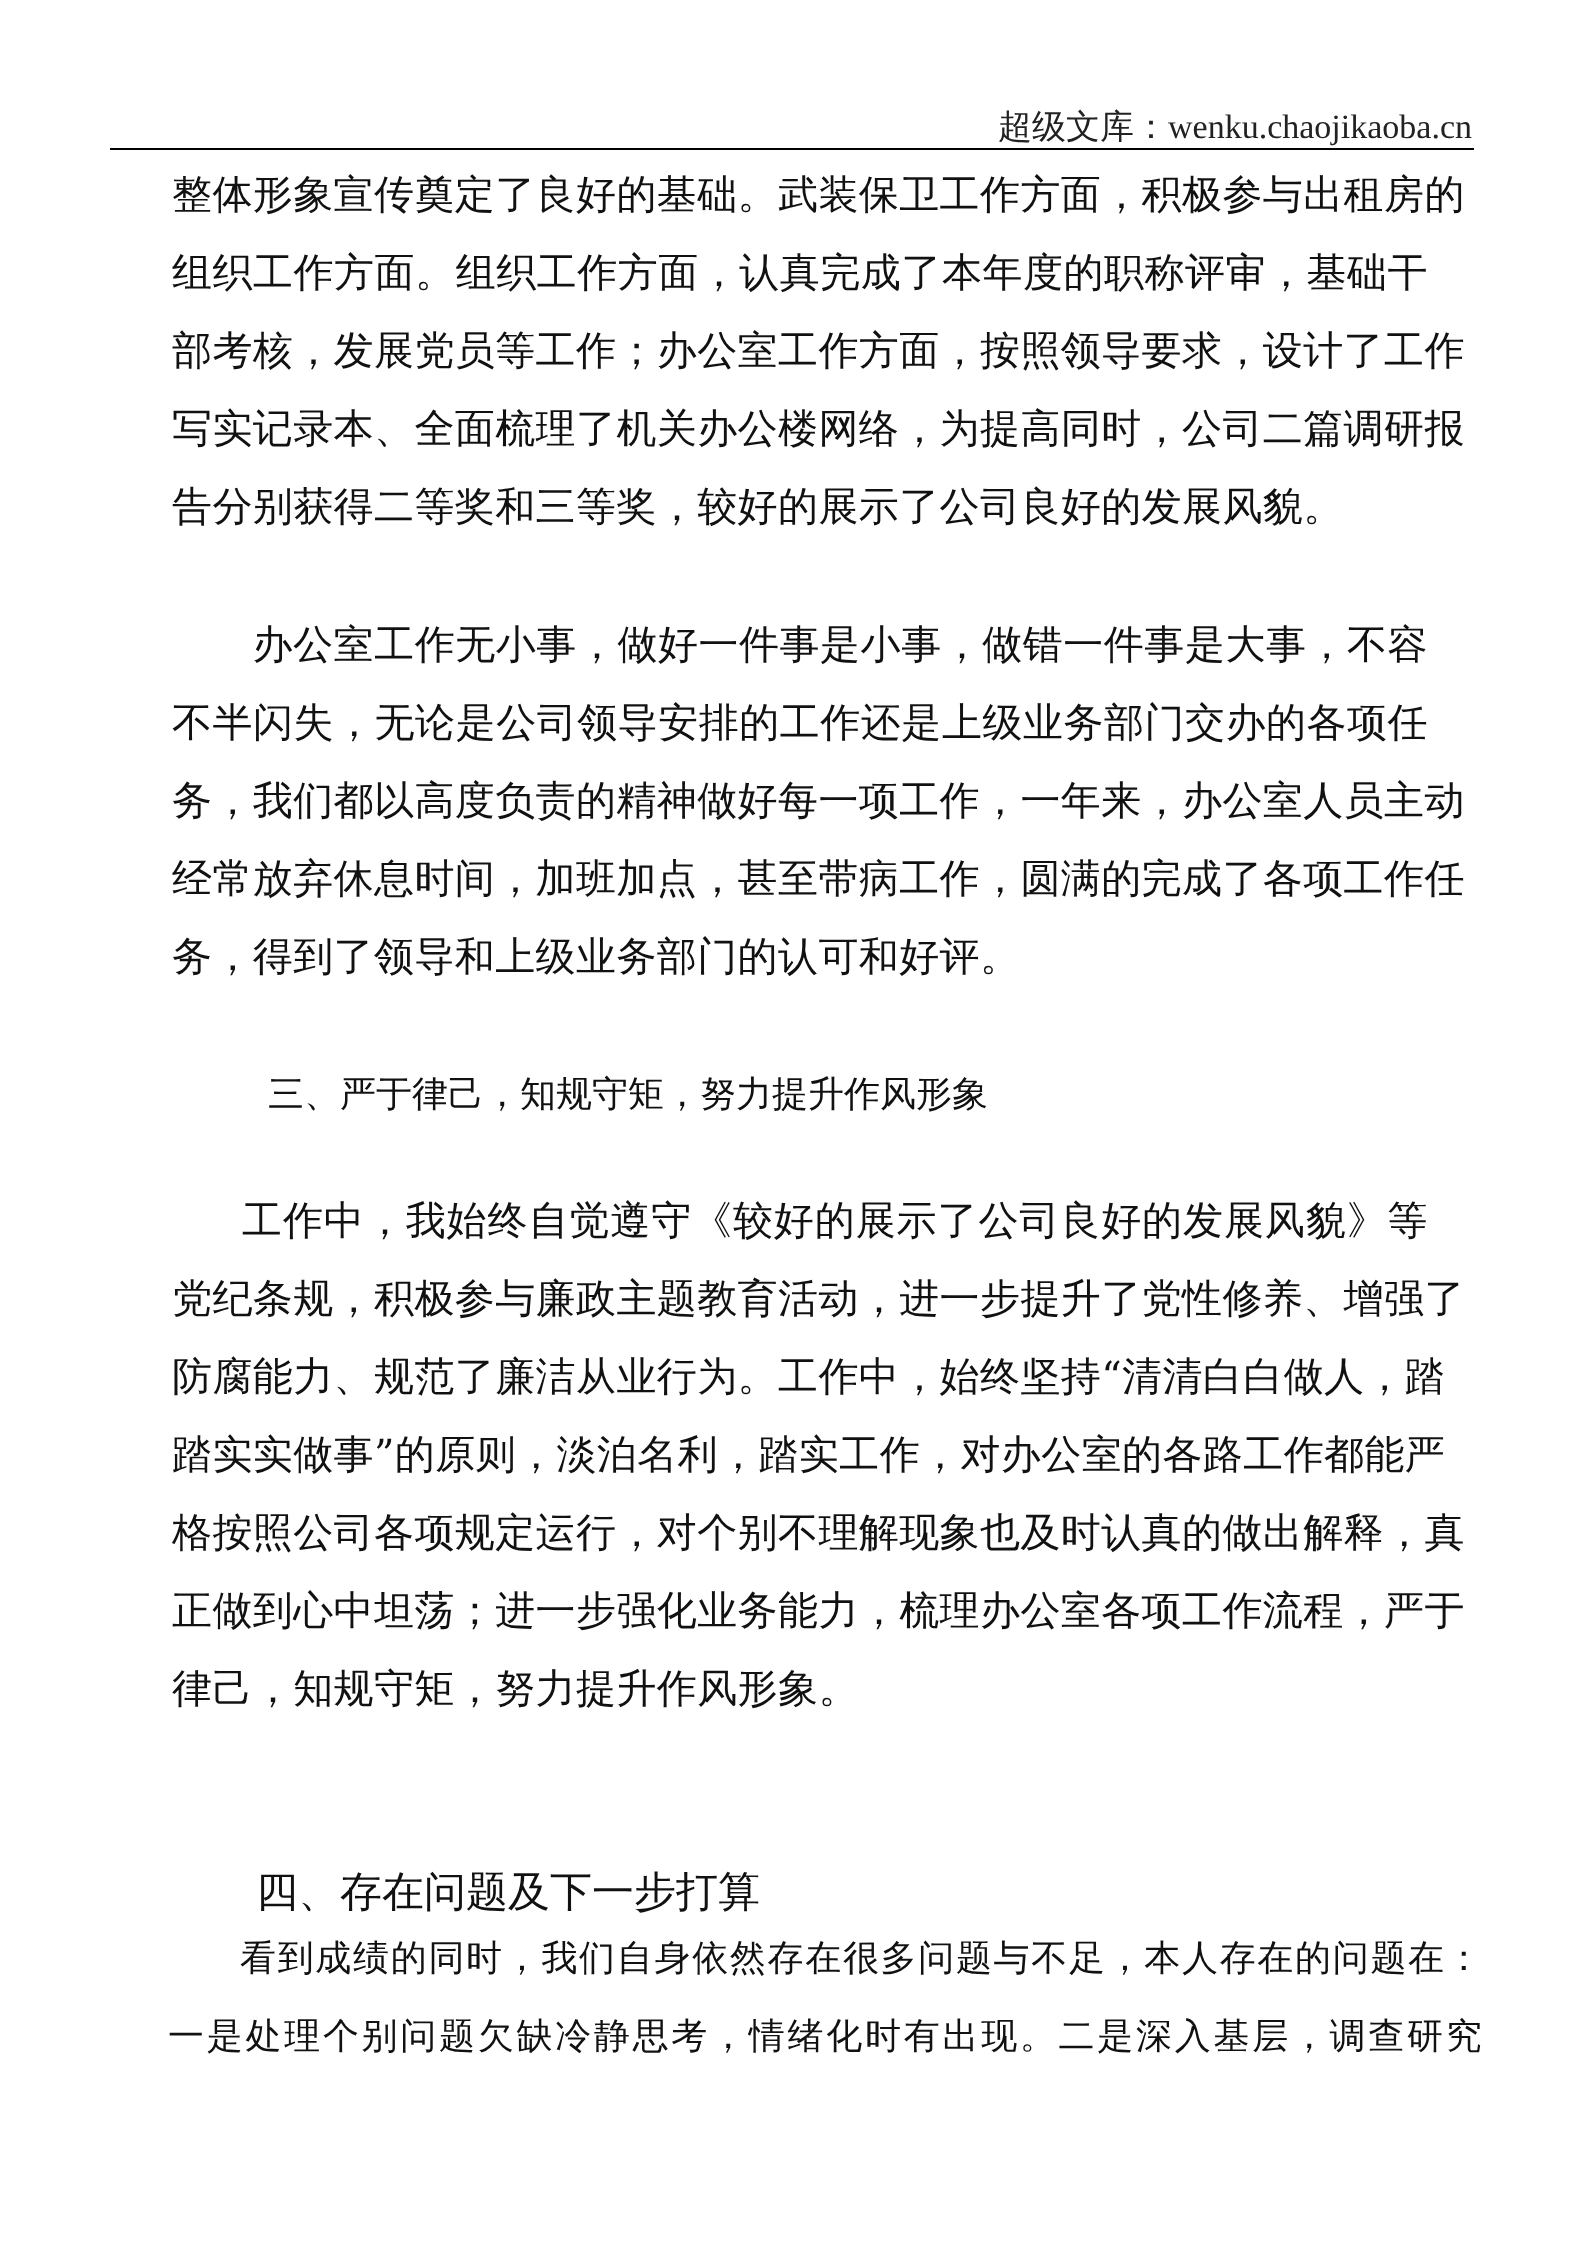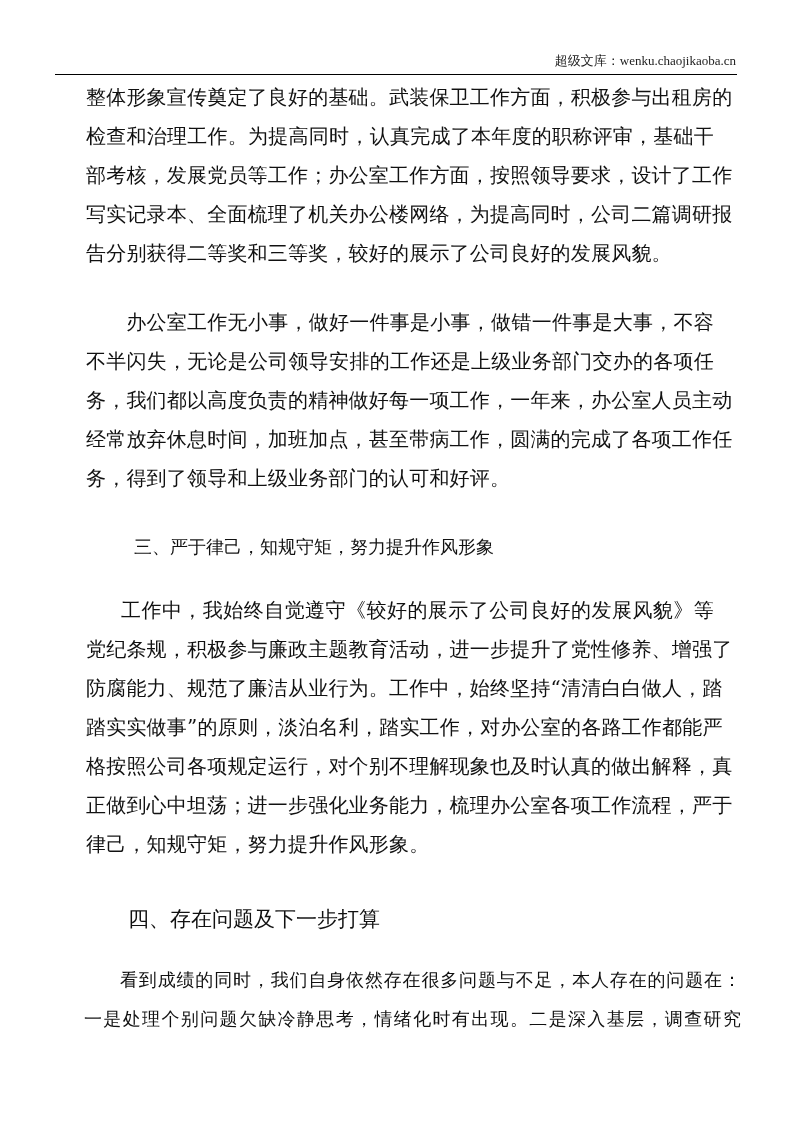--- a/index.html
+++ b/index.html
@@ -1,40 +1,40 @@
 <!DOCTYPE html>
 <html><head>
   <meta charset="utf-8">
   <style>
     html, body { margin: 0; padding: 0; background: #ffffff; }
     body { width: 793px; height: 1122px; position: relative; overflow: hidden;
       font-family: "DejaVu Serif", "Liberation Serif", serif; color: #111; }
-    .header { position: absolute; top: 52px; right: 57px; font-size: 13px; color: #222;
+    .header { position: absolute; top: 52px; right: 57px; font-size: 17px; color: #222;
       font-family: "Liberation Serif", "DejaVu Serif", serif; }
     .header-rule { position: absolute; top: 74px; left: 55px; width: 682px; height: 0;
       border-top: 1.3px solid #000; }
     .line { position: absolute; left: 86px; width: 628px; font-size: 20px; line-height: 24px;
       white-space: nowrap; text-align-last: justify; text-align: justify; letter-spacing: 0.2px; }
     .line.last { text-align-last: left; }
     .heading { position: absolute; font-size: 18px; white-space: nowrap; margin-left: 16px; }
-    .heading4 { position: absolute; font-size: 21px; white-space: nowrap; }
+    .heading4 { position: absolute; font-size: 21px; white-space: nowrap; margin-top: 27px; }
     .tight { letter-spacing: -0.9px; font-size: 18px; }
   </style>
 </head>
 <body>
 
 <div>
   <div class="header">超级文库：wenku.chaojikaoba.cn</div>
   <div class="header-rule"></div>
 </div>
 
 <div>
 
   <div class="line" style="top:85px">整体形象宣传奠定了良好的基础。武装保卫工作方面，积极参与出租房的</div>
-  <div class="line" style="top:124px">检查和治理工作。为提高同时，认真完成了本年度的职称评审，基础干</div>
+  <div class="line" style="top:124px">组织工作方面。组织工作方面，认真完成了本年度的职称评审，基础干</div>
   <div class="line" style="top:163px">部考核，发展党员等工作；办公室工作方面，按照领导要求，设计了工作</div>
   <div class="line" style="top:202px">写实记录本、全面梳理了机关办公楼网络，为提高同时，公司二篇调研报</div>
   <div class="line last" style="top:241px">告分别获得二等奖和三等奖，较好的展示了公司良好的发展风貌。</div>
 
   <div class="line" style="top:310px; left:106px; width:608px">　办公室工作无小事，做好一件事是小事，做错一件事是大事，不容</div>
   <div class="line" style="top:349px">不半闪失，无论是公司领导安排的工作还是上级业务部门交办的各项任</div>
   <div class="line" style="top:388px">务，我们都以高度负责的精神做好每一项工作，一年来，办公室人员主动</div>
   <div class="line" style="top:427px">经常放弃休息时间，加班加点，甚至带病工作，圆满的完成了各项工作任</div>
   <div class="line last" style="top:466px">务，得到了领导和上级业务部门的认可和好评。</div>
 

